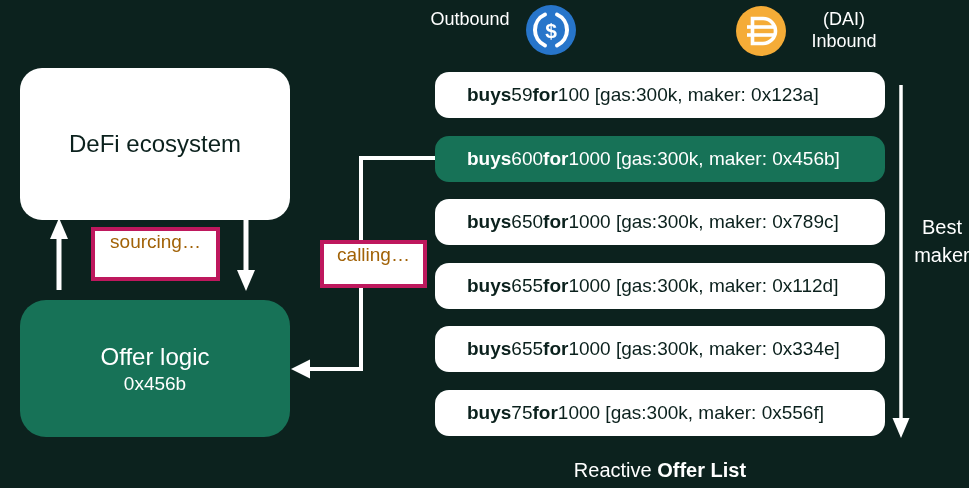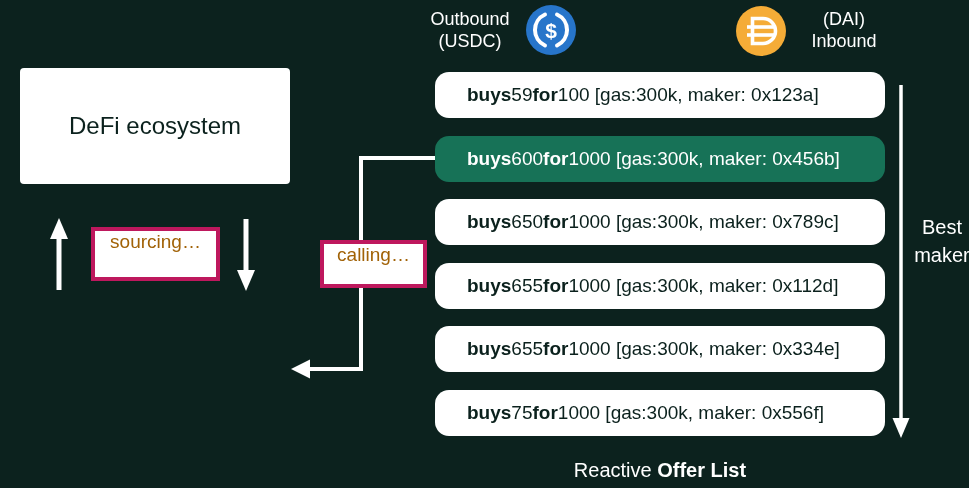--- a/index.html
+++ b/index.html
@@ -8,22 +8,22 @@
     font-family:"Liberation Sans",sans-serif;overflow:hidden;margin-left:8px;
   }
   .arrows{position:absolute;left:0;top:0;pointer-events:none;}
   .top-label{position:absolute;color:#fff;font-size:18px;line-height:1.22;text-align:center;}
   .outbound{left:406px;top:9px;width:112px;}
   .inbound{left:782px;top:9px;width:108px;}
   .coin{position:absolute;width:50px;height:50px;}
   .usdc{left:518px;top:5px;}
   .dai{left:728px;top:6px;}
   .defi-box{
-    position:absolute;left:12px;top:68px;width:270px;height:116px;
-    background:#fff;border-radius:4px;display:flex;align-items:center;justify-content:center;
+    position:absolute;left:12px;top:68px;width:270px;height:152px;
+    background:#fff;border-radius:22px;display:flex;align-items:center;justify-content:center;
     color:#0B211D;font-size:24px;
   }
   .offer-logic{
     position:absolute;left:12px;top:300px;width:270px;height:137px;
     background:#177257;border-radius:26px;display:flex;flex-direction:column;
     align-items:center;justify-content:center;color:#fff;
   }
   .offer-logic .title{font-size:24px;}
   .offer-logic .addr{font-size:19px;margin-top:2px;}
   .label-box{
@@ -71,21 +71,20 @@
       <polygon points="283,369 302,359.5 302,378.5" fill="#fff"></polygon>
     </g>
     <g>
       <line x1="893" y1="85" x2="893" y2="420" stroke="#fff" stroke-width="3.5"></line>
       <polygon points="893,438 884.5,418 901.5,418" fill="#fff"></polygon>
     </g>
   </svg>
 
   <div class="top-label outbound">
     <div>Outbound</div>
-    <div>(USDC)</div>
   </div>
 
   <div class="coin usdc">
     <svg width="50" height="50" viewBox="0 0 50 50">
       <circle cx="25" cy="25" r="25" fill="#2775CA"></circle>
       <path d="M19 9.5 A17 17 0 0 0 19 40.5" fill="none" stroke="#fff" stroke-width="4" stroke-linecap="round"></path>
       <path d="M31 9.5 A17 17 0 0 1 31 40.5" fill="none" stroke="#fff" stroke-width="4" stroke-linecap="round"></path>
       <text x="25" y="32.5" font-size="21" font-weight="bold" fill="#fff" text-anchor="middle" font-family="Liberation Sans, sans-serif">$</text>
     </svg>
   </div>
@@ -109,20 +108,24 @@
   </div>
 
   <div class="label-box sourcing">
     <span>sourcing…</span>
   </div>
 
   <div class="label-box calling">
     <span>calling…</span>
   </div>
 
+  <div class="offer-logic">
+    <div class="title">Offer logic</div>
+    <div class="addr">0x456b</div>
+  </div>
 
   <div class="offer-list">
       <div class="offer-row"><b>buys</b> 59 <b>for</b> 100 [gas:300k, maker: 0x123a]</div>
       <div class="offer-row highlighted"><b>buys</b> 600 <b>for</b> 1000 [gas:300k, maker: 0x456b]</div>
       <div class="offer-row"><b>buys</b> 650 <b>for</b> 1000 [gas:300k, maker: 0x789c]</div>
       <div class="offer-row"><b>buys</b> 655 <b>for</b> 1000 [gas:300k, maker: 0x112d]</div>
       <div class="offer-row"><b>buys</b> 655 <b>for</b> 1000 [gas:300k, maker: 0x334e]</div>
       <div class="offer-row"><b>buys</b> 75 <b>for</b> 1000 [gas:300k, maker: 0x556f]</div>
     </div>
 

